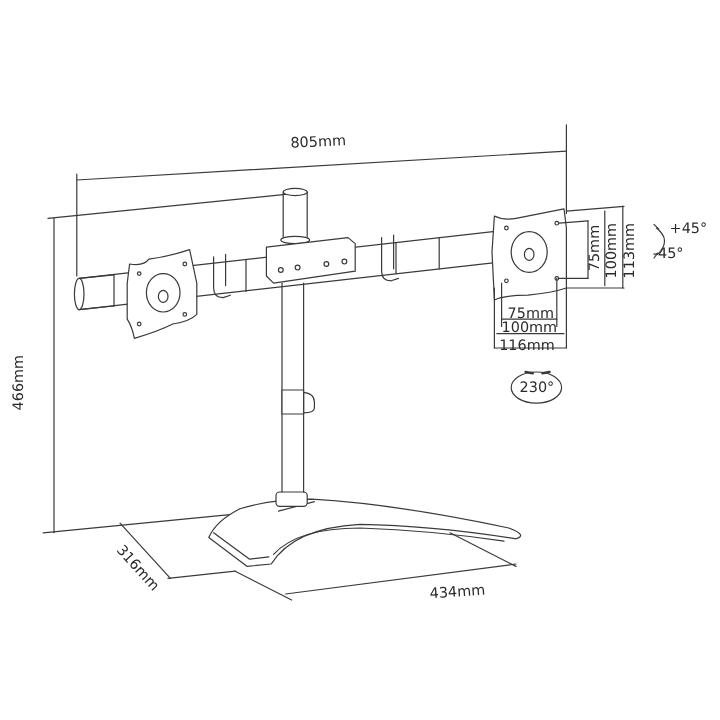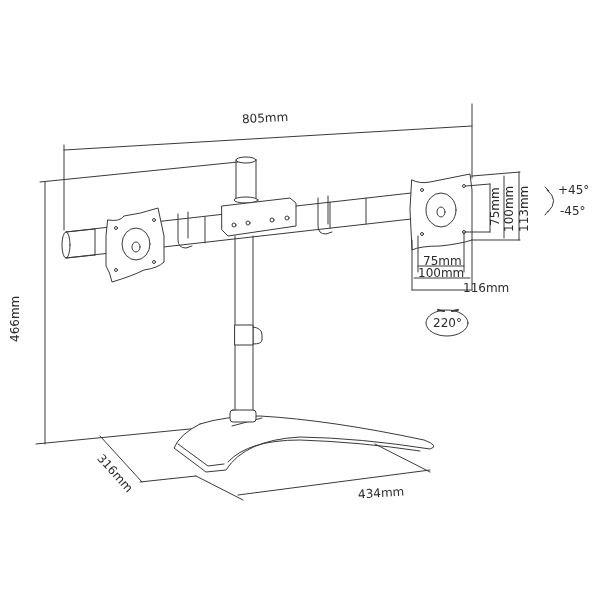--- a/index.html
+++ b/index.html
@@ -139,18 +139,18 @@
 <div class="lbl dim vert" style="left:9px; top:342px;">466mm</div>
 <div class="lbl dim" style="left:104px; top:452px; transform: rotate(48deg); transform-origin:left top;">316mm</div>
 <div class="lbl dim" style="left:358px; top:487px; transform: rotate(-4deg);">434mm</div>
 
 <div class="lbl dim vert" style="left:489px; top:226px;">75mm</div>
 <div class="lbl dim vert" style="left:503px; top:232px;">100mm</div>
 <div class="lbl dim vert" style="left:518px; top:232px;">113mm</div>
 
 <div class="lbl dim" style="left:423px; top:255px;">75mm</div>
 <div class="lbl dim" style="left:418px; top:267px;">100mm</div>
-<div class="lbl dim" style="left:416px; top:282px;margin-left:47px;">116mm</div>
+<div class="lbl dim" style="left:416px; top:282px;">116mm</div>
 
 <div class="lbl dim" style="left:558px; top:184px;">+45°</div>
-<div class="lbl dim" style="left:544px; top:205px;margin-left:16px;">-45°</div>
+<div class="lbl dim" style="left:544px; top:205px;">-45°</div>
 
-<div class="lbl dim" style="left:433px; top:317px;">220°</div>
+<div class="lbl dim" style="left:433px; top:317px;">230°</div>
 
 </body></html>

